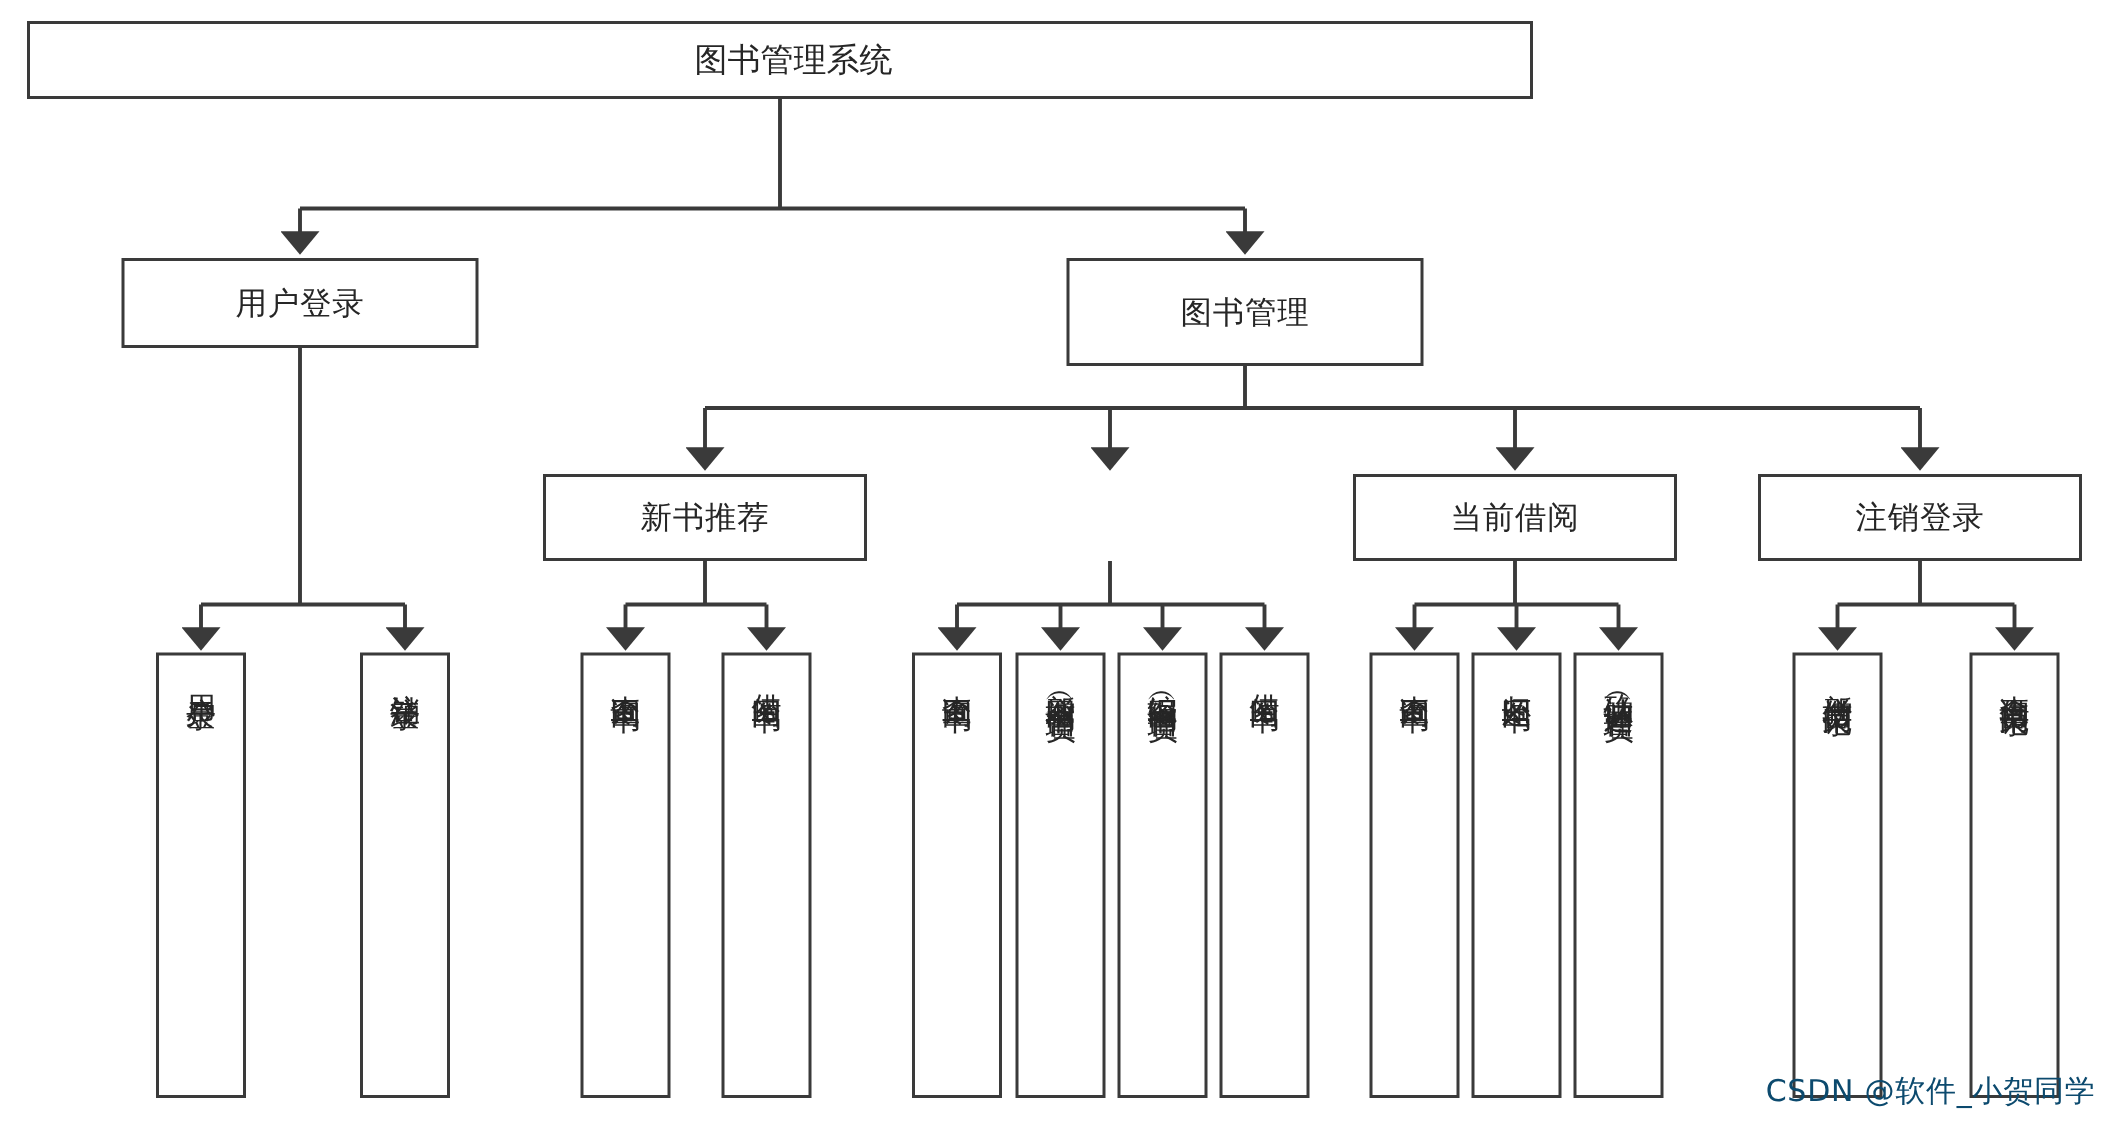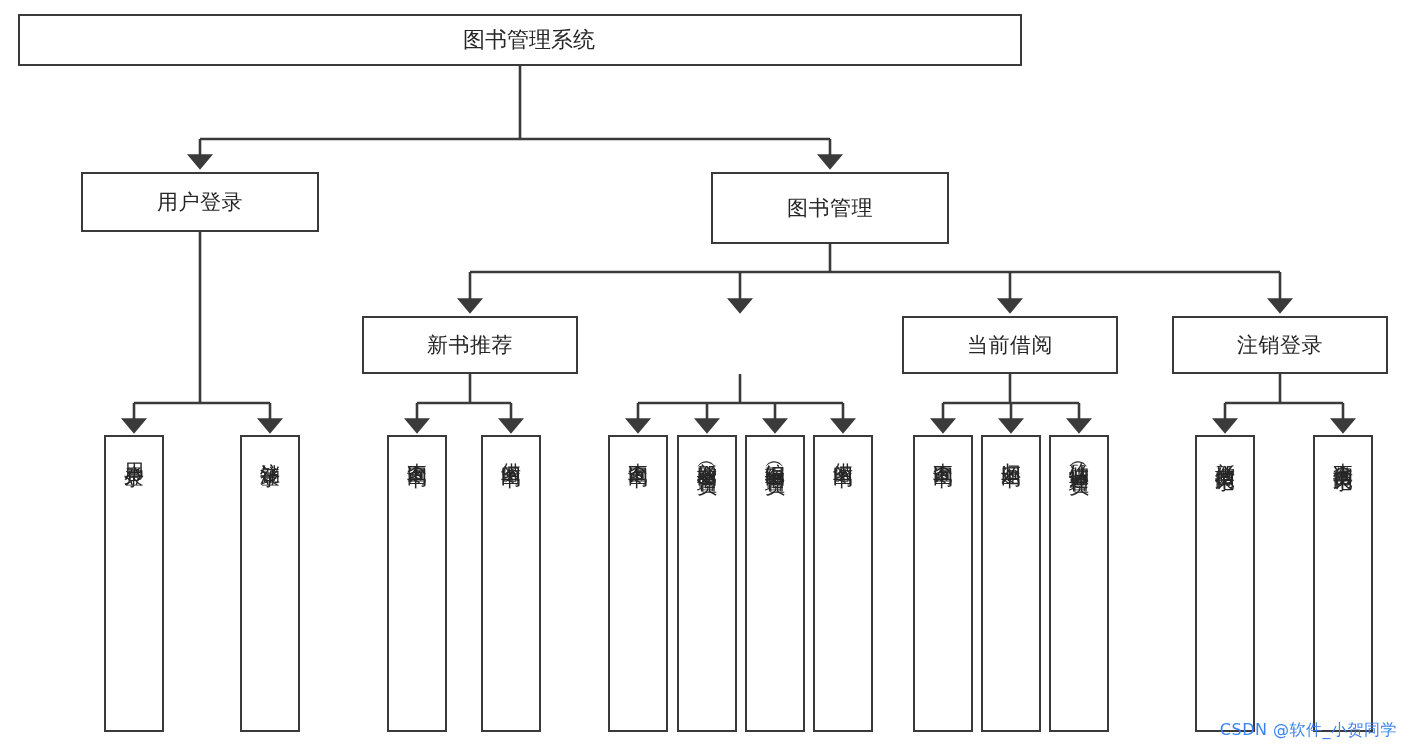--- a/index.html
+++ b/index.html
@@ -56,22 +56,22 @@
     letter-spacing: 2px;
     white-space: nowrap;
   }
   .htext {
     white-space: nowrap;
   }
   .watermark {
     position: absolute;
     right: 8px;
     bottom: 6px;
-    font-size: 16px;
-    color: #3b82f6;
+    font-size: 20px;
+    color: #0c4a6e;
     white-space: nowrap;
     letter-spacing: 0.5px;
   }
 </style>
 </head>
 <body>
 
 <div id="canvas">
 
   <svg class="connectors" viewBox="0 0 1405 747" xmlns="http://www.w3.org/2000/svg">

